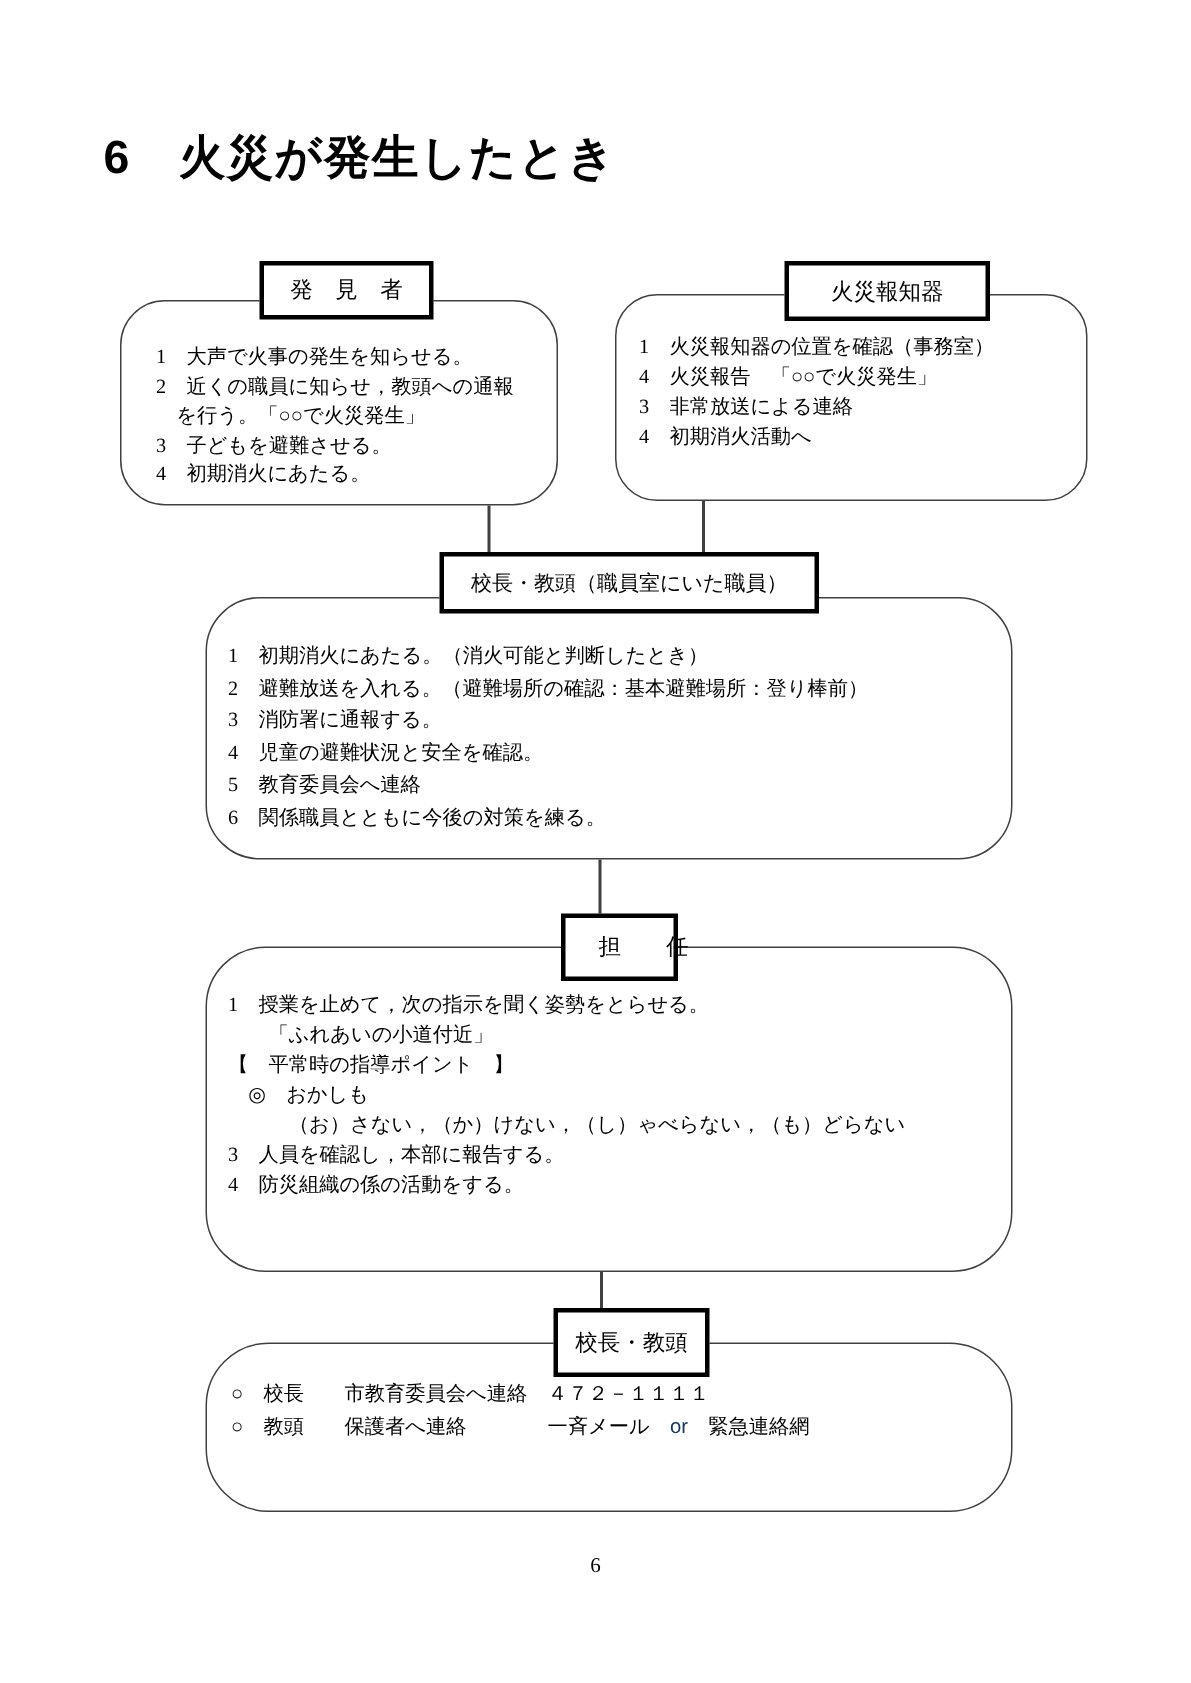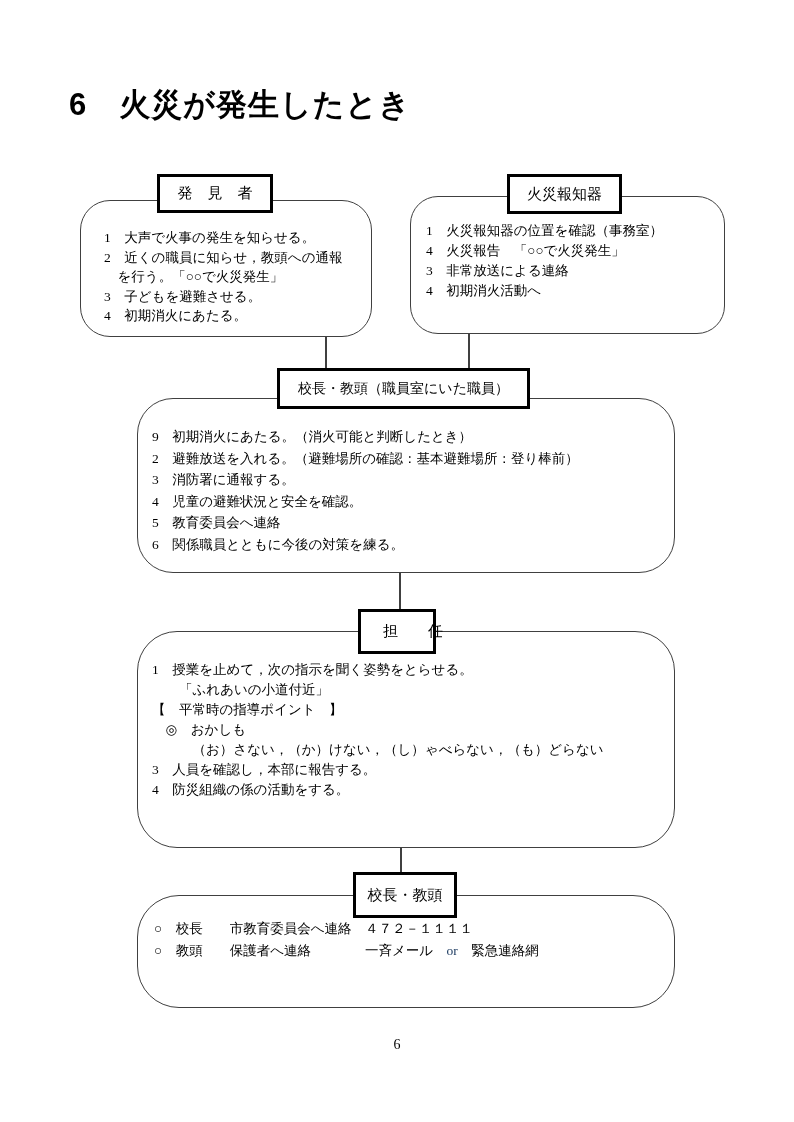--- a/index.html
+++ b/index.html
@@ -9,56 +9,56 @@
     overflow:hidden;
   }
   .title {
     position:absolute; left:69px; top:84px; margin:0;
     font-family:"Liberation Sans","DejaVu Sans",sans-serif;
     font-size:31px; font-weight:bold; letter-spacing:1px;
   }
   .node-label {
     position:absolute; background:#ffffff; border:3px solid #000000;
     display:flex; align-items:center; justify-content:center;
-    font-size:15px; z-index:3; box-sizing:border-box; white-space:pre;
+    font-size:15px; z-index:3; box-sizing:border-box; white-space:pre;margin-left:16px;
   }
   .node-body {
     position:absolute; background:#ffffff; border:1.5px solid #404040;
     box-sizing:border-box; z-index:1; font-size:13.5px;
   }
   .vline { position:absolute; width:1.5px; background:#404040; z-index:0; }
   .line { white-space:pre; }
 
   
   #discoverer-label { left:157px; top:174px; width:116px; height:39px; }
   #discoverer-body  { left:80px;  top:200px; width:292px; height:137px;
                       border-radius:30px; padding:27px 6px 0 23px; line-height:19.5px; }
   
-  #alarm-label { left:507px; top:174px; width:115px; height:40px; }
+  #alarm-label { left:507px; top:174px; width:137px; height:40px; }
   #alarm-body  { left:410px; top:196px; width:315px; height:138px;
                  border-radius:28px; padding:24px 6px 0 15px; line-height:20px; }
   
   #v1 { left:325px; top:337px; height:32px; }
   #v2 { left:468px; top:334px; height:35px; }
   #v3 { left:399px; top:573px; height:37px; }
   #v4 { left:400px; top:848px; height:25px; }
   
   #principal1-label { left:277px; top:368px; width:253px; height:41px; font-size:14px; }
   #principal1-body  { left:137px; top:398px; width:538px; height:175px;
                       border-radius:36px; padding:27px 8px 0 14px; line-height:21.5px; }
   
   #tannin-label { left:358px; top:609px; width:78px; height:45px;padding-left:32px; }
   #tannin-body  { left:137px; top:631px; width:538px; height:217px;
                   border-radius:40px; padding:28px 8px 0 14px; line-height:20px; }
   
   #principal2-label { left:353px; top:872px; width:104px; height:46px; }
   #principal2-body  { left:137px; top:895px; width:538px; height:113px;
                       border-radius:42px; padding:22px 8px 0 16px; line-height:22px; }
 
-  .accent-or { font-family:Liberation Serif, serif; }
+  .accent-or { font-family:Liberation Sans, sans-serif; }
   .page-number {
     position:absolute; left:0; right:0; top:1037px; text-align:center; font-size:14px;
   }
 </style>
 </head>
 <body>
 
 <div class="page">
 
   <h1 class="title">6　火災が発生したとき</h1>
@@ -77,21 +77,21 @@
     <div class="line">4　火災報告　「○○で火災発生」</div>
     <div class="line">3　非常放送による連絡</div>
     <div class="line">4　初期消火活動へ</div>
   </div>
   <div class="node-label" id="alarm-label">火災報知器</div>
 
   <div class="vline" id="v1"></div>
   <div class="vline" id="v2"></div>
 
   <div class="node-body" id="principal1-body">
-    <div class="line">9　初期消火にあたる。（消火可能と判断したとき）</div>
+    <div class="line">1　初期消火にあたる。（消火可能と判断したとき）</div>
     <div class="line">2　避難放送を入れる。（避難場所の確認：基本避難場所：登り棒前）</div>
     <div class="line">3　消防署に通報する。</div>
     <div class="line">4　児童の避難状況と安全を確認。</div>
     <div class="line">5　教育委員会へ連絡</div>
     <div class="line">6　関係職員とともに今後の対策を練る。</div>
   </div>
   <div class="node-label" id="principal1-label">校長・教頭（職員室にいた職員）</div>
 
   <div class="vline" id="v3"></div>
 

